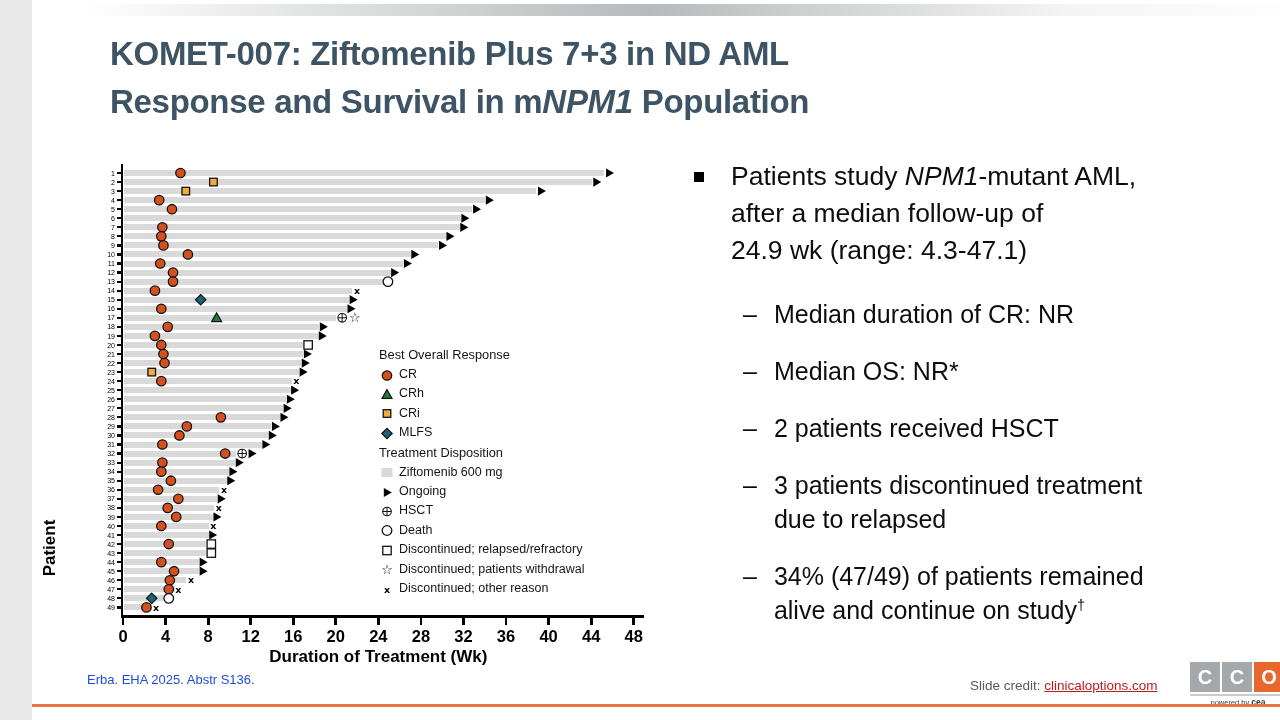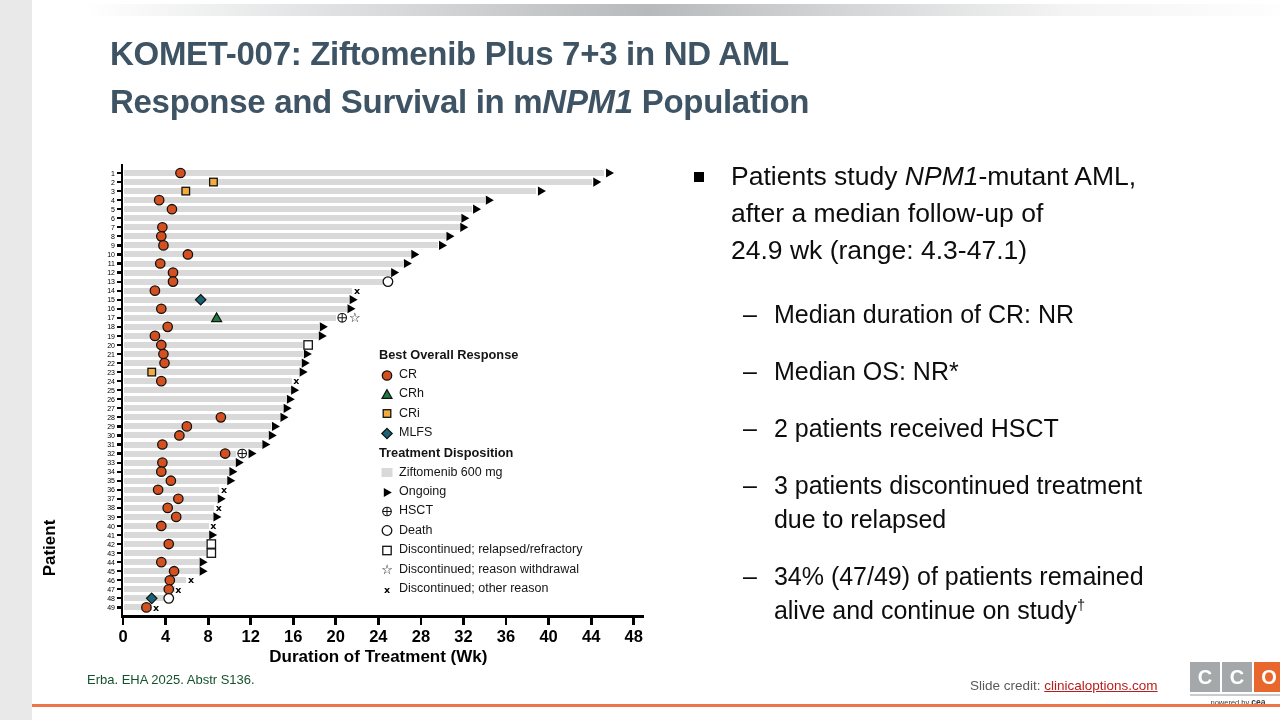--- a/index.html
+++ b/index.html
@@ -8,32 +8,32 @@
   .top-bar{position:absolute;left:52px;top:4px;right:0;height:12px;
            background:linear-gradient(90deg,#ffffff 0%,#b7babc 46%,#f4f4f4 80%,#ffffff 100%);}
   .title{position:absolute;left:78px;top:30px;width:1100px;
          font-size:33px;font-weight:bold;color:#3e5464;line-height:48px;letter-spacing:-0.3px;}
   
   .chart-wrap{position:absolute;left:0;top:150px;width:650px;height:530px;}
   .y-axis-label{position:absolute;left:-212px;top:388px;width:460px;text-align:center;
                 transform:rotate(-90deg);font-size:17px;font-weight:bold;color:#000;}
   #swimmer-svg{position:absolute;left:66px;top:160px;}
   .legend{position:absolute;left:347px;top:345px;font-size:12.5px;color:#141414;line-height:19.4px;}
-  .leg-header{font-weight:bold;font-size:12.8px;height:20px;display:flex;align-items:center;}
+  .leg-header{font-weight:normal;font-size:12.8px;height:20px;display:flex;align-items:center;}
   .leg-item{display:flex;align-items:center;height:19.4px;}
   .leg-item svg{flex:none;margin-right:4px;}
   
   .content{position:absolute;left:648px;top:158px;width:620px;}
   .b1{display:flex;font-size:26.5px;line-height:37px;margin-bottom:28px;color:#0d0d0d;}
   .b1 .sq{flex:none;width:10px;height:10px;background:#000;margin:14px 27px 0 14px;}
   .b2{display:flex;font-size:25px;line-height:34px;margin-bottom:23px;color:#0d0d0d;}
   .b2 .dash{flex:none;margin:0 17px 0 63px;}
   sup{font-size:58%;vertical-align:super;line-height:0;}
   .footnote{position:absolute;left:651px;top:634px;width:620px;font-size:14px;color:#000;}
-  .citation{position:absolute;left:55px;top:672px;font-size:13px;color:#14532d;}
+  .citation{position:absolute;left:55px;top:672px;font-size:13px;color:#1d4ed8;}
   .credit{position:absolute;left:938px;top:678px;font-size:13.5px;color:#595959;}
   .credit a{color:#b91c1c;text-decoration:underline;cursor:pointer;}
   .logo{position:absolute;left:1158px;top:662px;width:96px;}
   .logo-row{display:flex;gap:2px;}
   .logo-sq{width:30px;height:30px;display:flex;align-items:center;justify-content:center;
            color:#fff;font-weight:bold;font-size:20px;font-family:"Liberation Sans",sans-serif;}
   .logo-sq.gray{background:#a5a8ab;}
   .logo-sq.orange{background:#e7672c;}
   .logo-divider{height:2px;background:#c9cbcc;margin-top:2px;}
   .logo-tag{margin-top:1px;text-align:center;font-size:7.5px;color:#3a3a3a;}
@@ -486,21 +486,21 @@
       <div class="leg-item">
         <svg width="16" height="16">
           <rect x="3.8" y="4.3" width="8.4" height="8.4" fill="#fff" stroke="#121212" stroke-width="1.3"></rect>
         </svg>
         <span>Discontinued; relapsed/refractory</span>
       </div>
       <div class="leg-item">
         <svg width="16" height="16">
           <text x="8" y="13.1" text-anchor="middle" font-size="13px" fill="#000" font-family="DejaVu Sans, sans-serif">☆</text>
         </svg>
-        <span>Discontinued; reason withdrawal</span>
+        <span>Discontinued; patients withdrawal</span>
       </div>
       <div class="leg-item">
         <svg width="16" height="16">
           <text x="8" y="11.7" text-anchor="middle" font-size="9.5px" font-weight="600" fill="#000" font-family="DejaVu Sans, sans-serif">x</text>
         </svg>
         <span>Discontinued; other reason</span>
       </div>
     </div>
 
   <div class="content" id="bullets">

